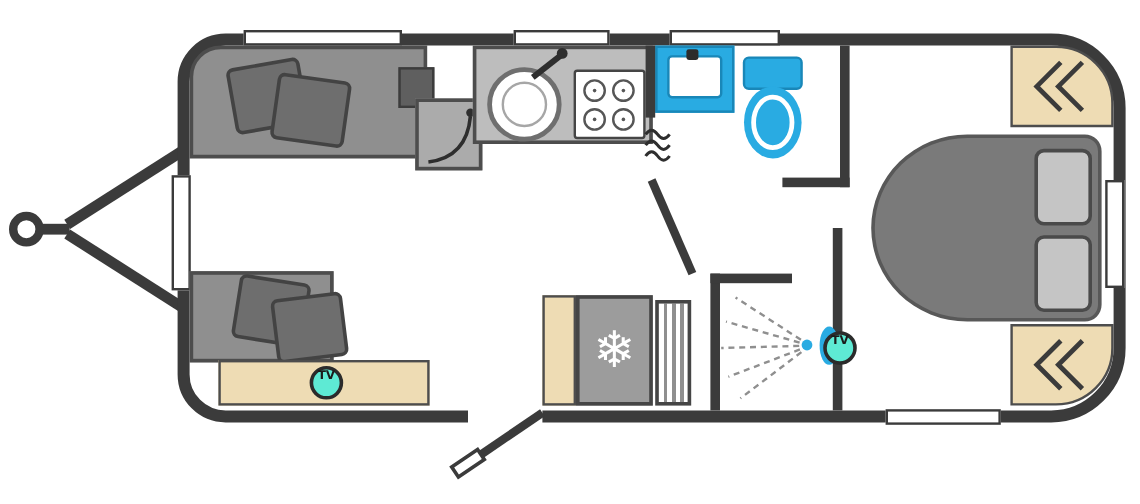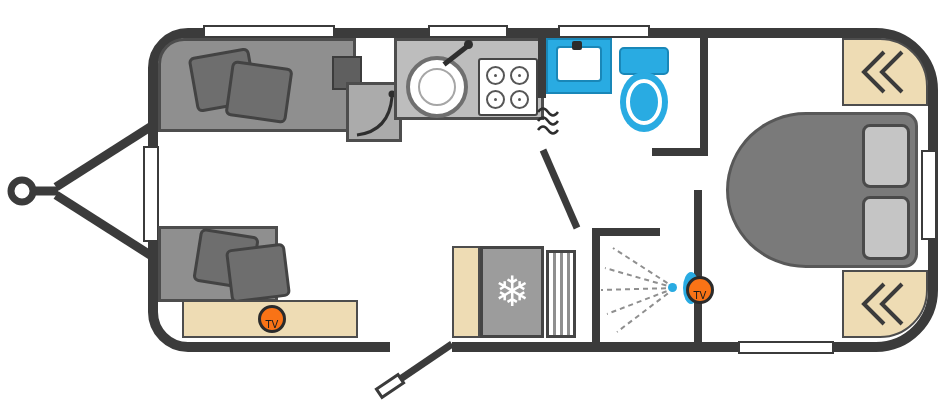--- a/index.html
+++ b/index.html
@@ -10,23 +10,23 @@
   .shell-body { position:absolute; left:148px; top:28px; width:790px; height:324px;
     background:#fff; border:10px solid var(--shell,#3b3b3b);
     border-radius:40px 62px 62px 40px; z-index:2; }
   .win { position:absolute; background:#fff; border:2px solid var(--shell,#3b3b3b); z-index:3; }
   .gap { position:absolute; background:#fff; z-index:3; }
   .wall { position:absolute; background:var(--shell,#3b3b3b); z-index:5; }
   .furn { position:absolute; background:var(--sofa,#8f8f8f); border:3px solid #4d4d4d; z-index:4; }
   .cushion { position:absolute; background:var(--cushion,#6e6e6e); border:3px solid #434343; border-radius:6px; z-index:4; }
   .creambox { position:absolute; background:var(--cream,#eedcb4); border:2px solid #4d4d4d; z-index:4; }
   .bluebox { position:absolute; background:var(--blue,#29abe2); border:2px solid var(--bluedark,#1987b8); z-index:4; }
-  .tvbadge { position:absolute; width:28px; height:28px; border-radius:50%; background:#f97316;
-    border:3px solid #2b2b2b; display:flex; align-items:flex-end; justify-content:center;
-    font-size:10px; font-weight:normal; color:#1b1b1b; z-index:7; }
+  .tvbadge { position:absolute; width:28px; height:28px; border-radius:50%; background:#5eead4;
+    border:3px solid #2b2b2b; display:flex; align-items:flex-start; justify-content:center;
+    font-size:10px; font-weight:bold; color:#1b1b1b; z-index:7; }
   .burner { position:absolute; width:19px; height:19px; border:2.5px solid #565656; border-radius:50%; }
   .burner::after { content:""; position:absolute; left:50%; top:50%; width:3px; height:3px;
     margin:-1.5px 0 0 -1.5px; background:#565656; border-radius:50%; } .z4 { z-index:4; } .z5 { z-index:5; } .z6 { z-index:6; }
 </style>
 </head>
 <body>
 
 <div class="canvas">
 
   <svg class="abs" style="left:0;top:0;z-index:1" width="180" height="420">

